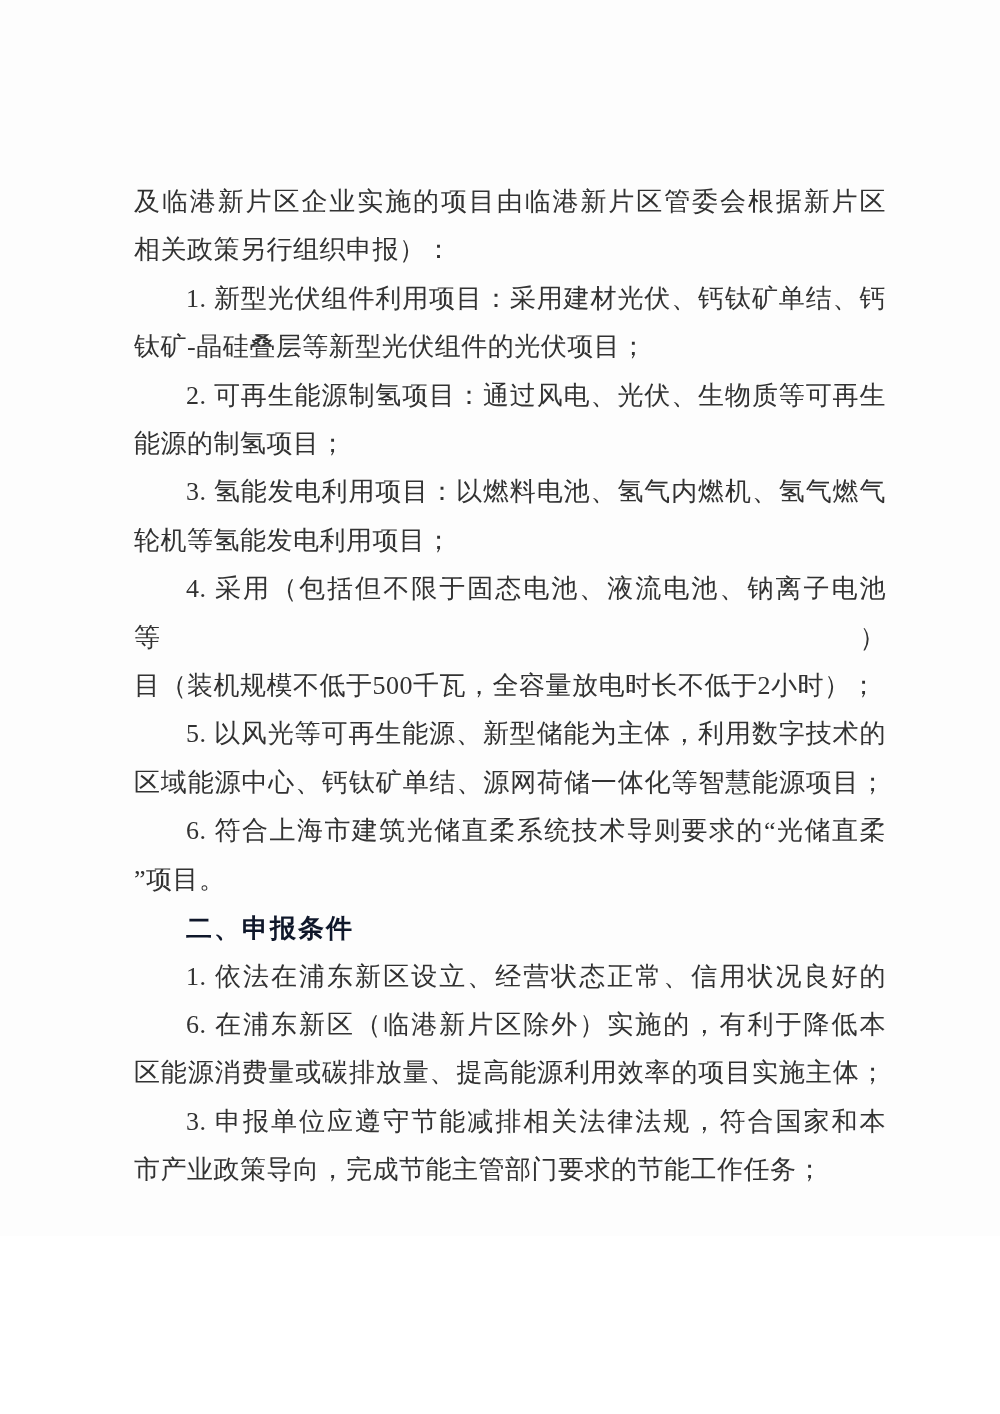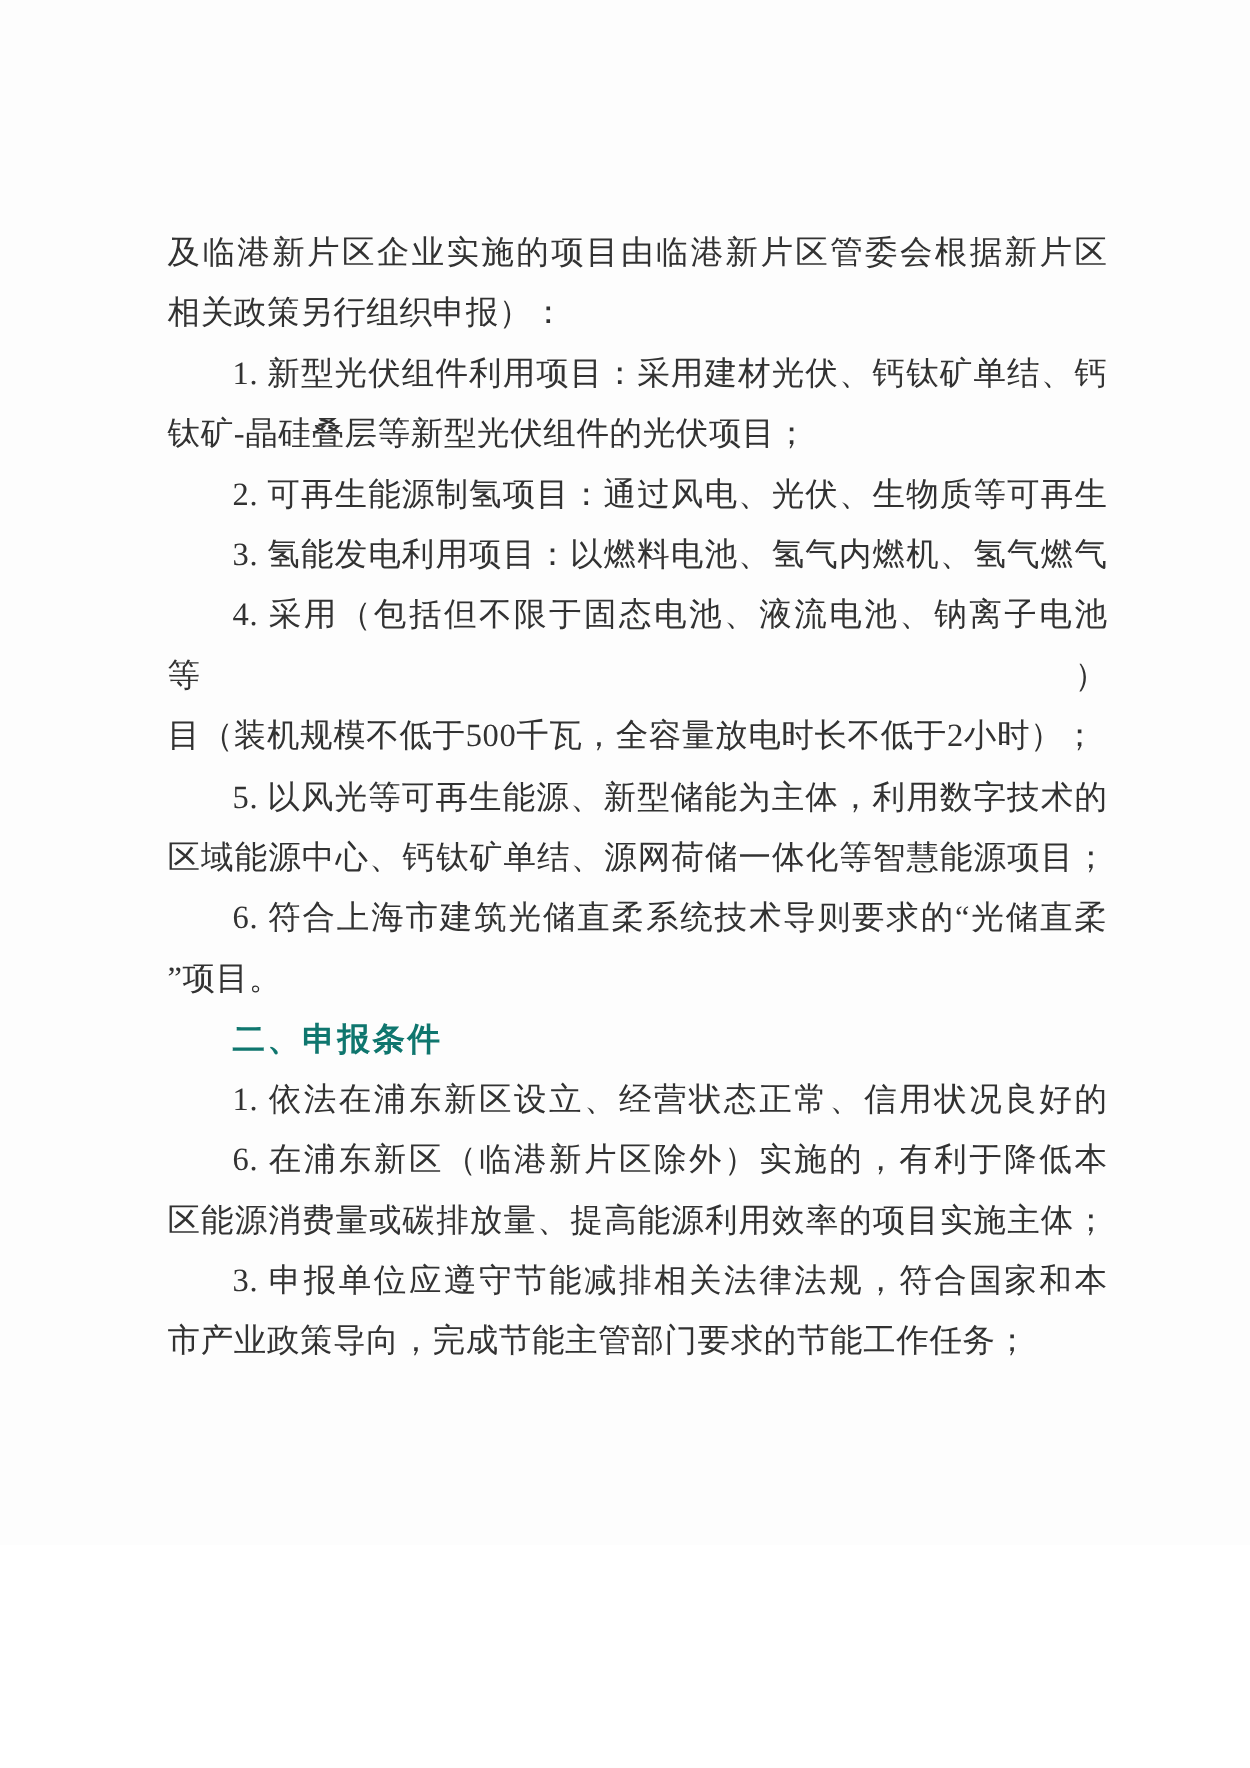--- a/index.html
+++ b/index.html
@@ -28,21 +28,21 @@
     white-space: normal;
   }
   .ln.short {
     text-align: left;
     text-align-last: left;
   }
   .ln.indent { text-indent: 52px; }
   .ln.heading {
     font-family: "Liberation Sans", "DejaVu Sans", sans-serif;
     font-weight: 700;
-    color: #0f766e;
+    color: #0f172a;
     letter-spacing: 2px;
     text-align: right;
     text-align-last: left;
   }
   .page-number {
     position: absolute;
     left: 134px;
     top: 1244px;
     font-size: 24px;
     line-height: 36px;
@@ -65,21 +65,23 @@
 <body>
 
 <div class="page">
 
   <div class="doc">
     <div class="ln">及临港新片区企业实施的项目由临港新片区管委会根据新片区</div>
     <div class="ln short">相关政策另行组织申报）：</div>
     <div class="ln indent">1. 新型光伏组件利用项目：采用建材光伏、钙钛矿单结、钙</div>
     <div class="ln short">钛矿-晶硅叠层等新型光伏组件的光伏项目；</div>
     <div class="ln indent">2. 可再生能源制氢项目：通过风电、光伏、生物质等可再生</div>
+    <div class="ln short">能源的制氢项目；</div>
     <div class="ln indent">3. 氢能发电利用项目：以燃料电池、氢气内燃机、氢气燃气</div>
+    <div class="ln short">轮机等氢能发电利用项目；</div>
     <div class="ln indent">4. 采用（包括但不限于固态电池、液流电池、钠离子电池等）</div>
     <div class="ln short">目（装机规模不低于500千瓦，全容量放电时长不低于2小时）；</div>
     <div class="ln indent">5. 以风光等可再生能源、新型储能为主体，利用数字技术的</div>
     <div class="ln">区域能源中心、钙钛矿单结、源网荷储一体化等智慧能源项目；</div>
     <div class="ln indent">6. 符合上海市建筑光储直柔系统技术导则要求的“光储直柔</div>
     <div class="ln short">”项目。</div>
     <div class="ln heading indent">二、申报条件</div>
     <div class="ln indent">1. 依法在浦东新区设立、经营状态正常、信用状况良好的</div>
     <div class="ln indent">6. 在浦东新区（临港新片区除外）实施的，有利于降低本</div>
     <div class="ln">区能源消费量或碳排放量、提高能源利用效率的项目实施主体；</div>

